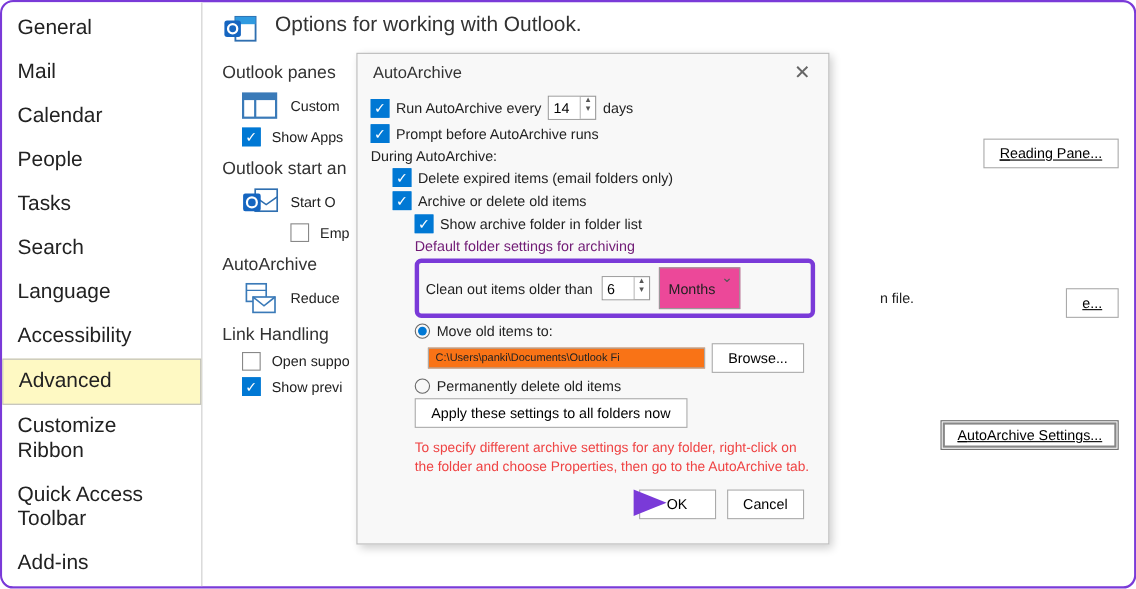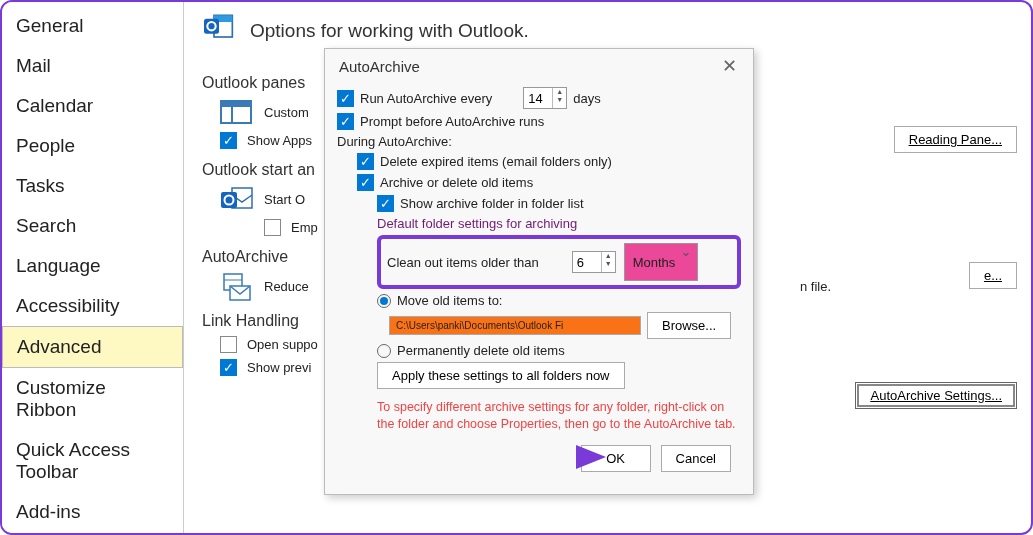--- a/index.html
+++ b/index.html
@@ -37,23 +37,23 @@
     border: 1px solid #bbb;
   }
   .main {
     flex: 1;
     padding: 10px 20px 10px 18px;
     position: relative;
     overflow: hidden;
   }
   .header-row {
     display: flex;
-    align-items: flex-end;
+    align-items: flex-start;
     gap: 14px;
-    margin-bottom: 32px;
+    margin-bottom: 16px;
   }
   .outlook-icon {
     width: 34px; height: 30px;
     display: flex; align-items: center; justify-content: center;
   }
   .outlook-icon svg { width: 34px; height: 30px; }
   .page-title { font-size: 19px; color: #333; }
   .section-head {
     font-size: 16px;
     color: #333;
@@ -123,21 +123,20 @@
   }
   .indent1 { padding-left: 20px; }
   .indent2 { padding-left: 40px; }
   .indent3 { padding-left: 52px; }
   .spin {
     display: inline-flex;
     border: 1px solid #999;
     background: #fff;
     height: 22px;
     align-items: stretch;
-    margin-left: 25px;
   }
   .spin input {
     border: none; width: 28px; text-align: left; padding: 0 4px; font-size: 13px;
   }
   .spin .spinbtns { display: flex; flex-direction: column; border-left: 1px solid #bbb; }
   .spin .sb { font-size: 7px; line-height: 8px; padding: 0 3px; cursor: pointer; color:#555; }
   .highlight-box {
     border: 4px solid #7a3ad8;
     border-radius: 6px;
     padding: 4px 6px;

